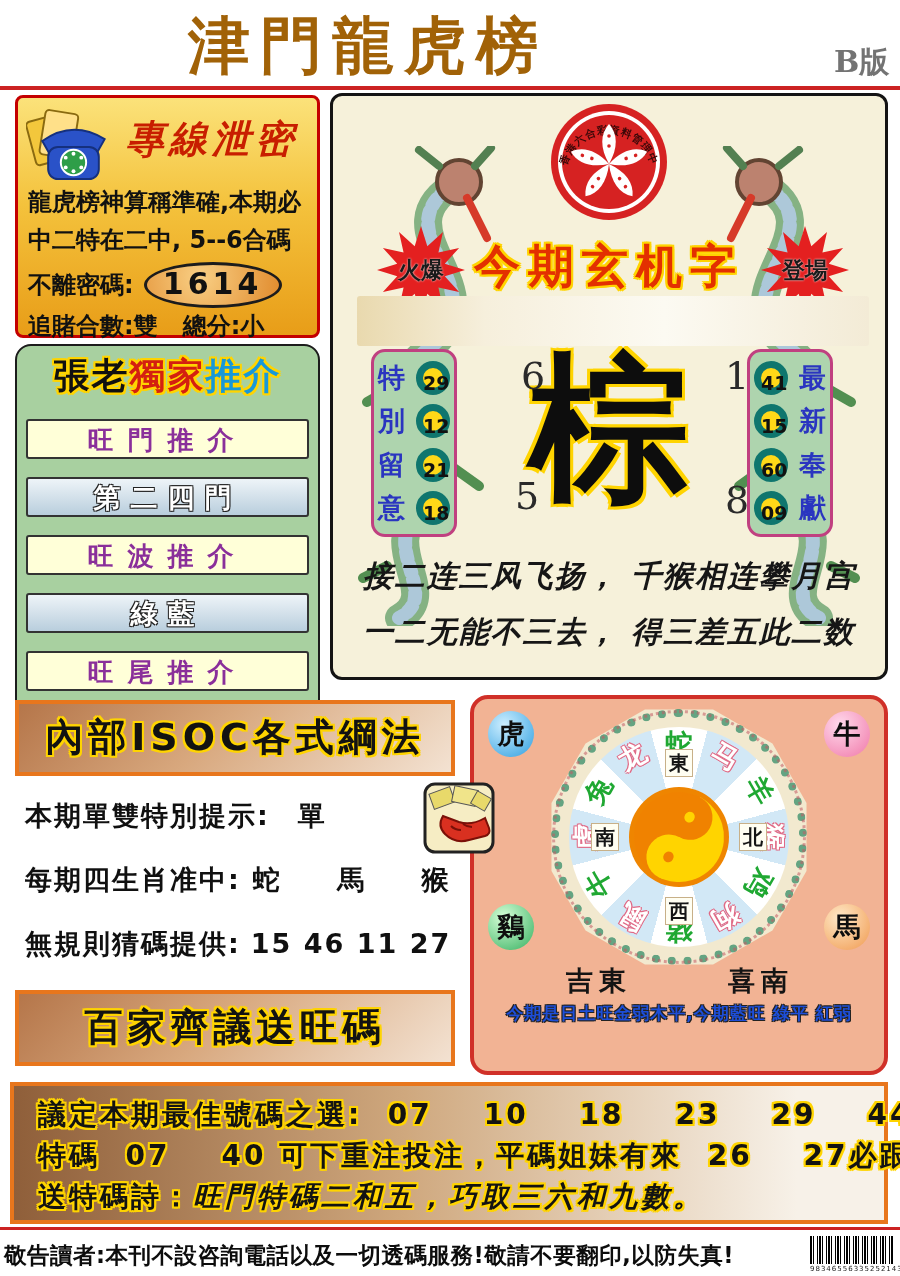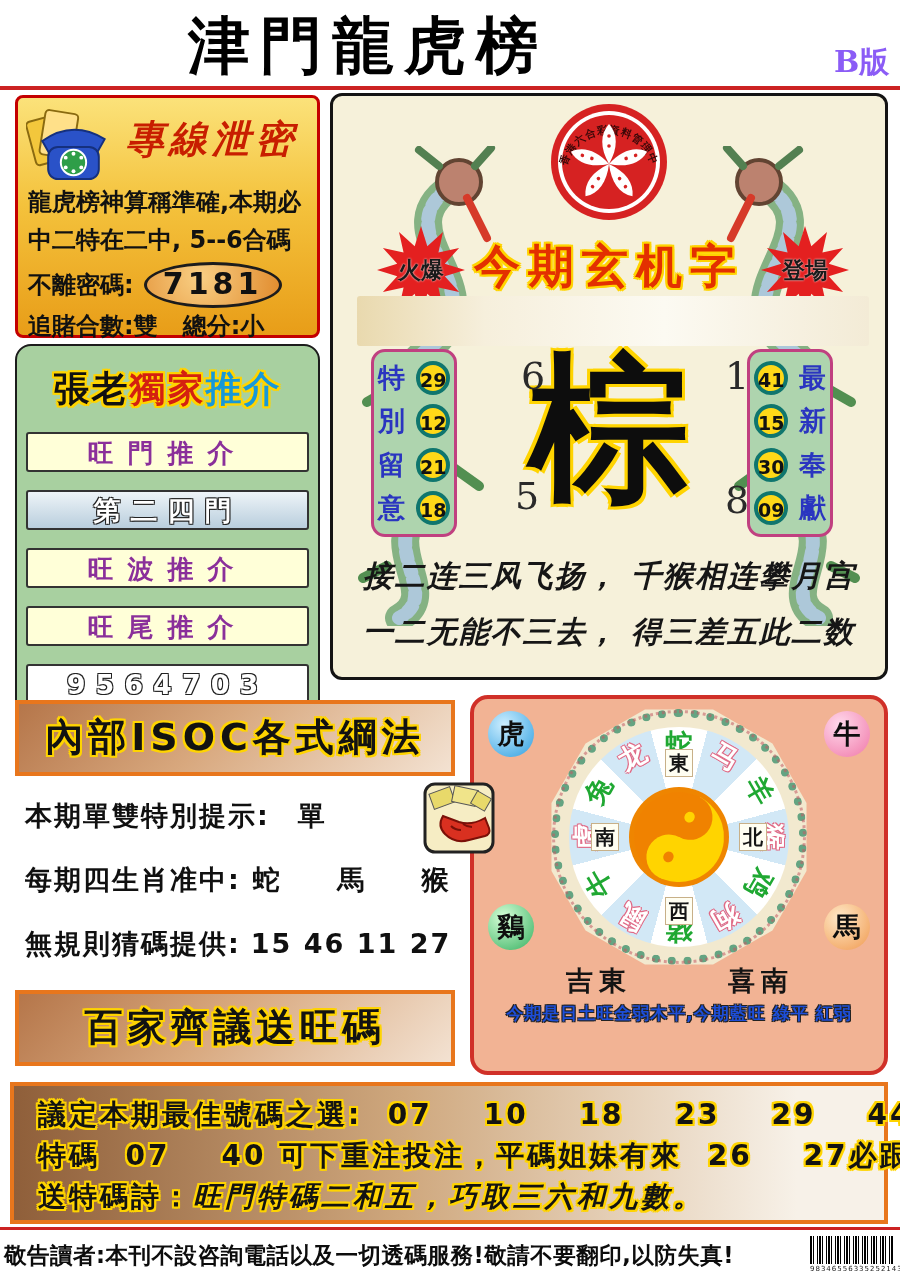--- a/index.html
+++ b/index.html
@@ -4,39 +4,39 @@
 <style>
   html,body{margin:0;padding:0;background:#e8e8e8;}
   .page{position:relative;width:900px;height:1276px;margin:0 auto;background:#ffffff;overflow:hidden;
         font-family:"DejaVu Sans","Liberation Sans",sans-serif;}
   .abs{position:absolute;}
   
   .oy{text-shadow:-2px -2px 0 #ffd400,2px -2px 0 #ffd400,-2px 2px 0 #ffd400,2px 2px 0 #ffd400,-2px 0 0 #ffd400,2px 0 0 #ffd400,0 -2px 0 #ffd400,0 2px 0 #ffd400;}
   .obt{text-shadow:-1px -1px 0 #222,1px -1px 0 #222,-1px 1px 0 #222,1px 1px 0 #222;}
   
   .title{left:188px;top:4px;font-family:"DejaVu Serif","Liberation Serif",serif;font-weight:900;
-         font-size:62px;letter-spacing:10px;color:#000000;}
-  .edition{left:834px;top:42px;font-family:"DejaVu Serif",serif;font-weight:bold;font-size:30px;color:#8b5cf6;}
+         font-size:62px;letter-spacing:10px;color:#a16207;}
+  .edition{left:834px;top:42px;font-family:"DejaVu Serif",serif;font-weight:bold;font-size:30px;color:#737373;}
   .rule-top{left:0;top:86px;width:900px;height:4px;background:#cc2222;}
   .rule-bottom{left:0;top:1227px;width:900px;height:3px;background:#cc2222;}
   
   .hotline{left:15px;top:95px;width:305px;height:243px;border:3px solid #c40000;border-radius:8px;
            background:linear-gradient(180deg,#fbe27a 0%,#f4c23c 45%,#e89d18 100%);box-sizing:border-box;}
   .hotline-head{left:108px;top:16px;font-family:"DejaVu Serif",serif;font-style:italic;font-weight:bold;
                 font-size:38px;letter-spacing:5px;color:#c81e00;}
   .hl{left:10px;width:288px;color:#111;font-weight:bold;font-size:24px;white-space:pre;}
   .hl1{top:88px;} .hl2{top:126px;}
   .hl3{top:164px;display:flex;align-items:center;}
   .hl4{top:212px;}
   .code-oval{display:inline-block;margin-left:10px;width:132px;height:40px;border:3px solid #1c1c1c;border-radius:50%;
              background:radial-gradient(circle at 40% 30%,#f9cf84,#e08a2c);text-align:center;line-height:38px;
              font-size:30px;font-weight:bold;letter-spacing:4px;color:#111;}
   
   .zbox{left:15px;top:344px;width:305px;height:410px;border:2px solid #1c1c1c;border-radius:16px;
-        background:#a8d0a0;box-sizing:border-box;padding:20px 9px;}
+        background:#a8d0a0;box-sizing:border-box;padding:7px 9px;}
   .ztitle{text-align:center;font-weight:900;font-size:36px;letter-spacing:2px;line-height:46px;height:48px;}
   .zt-black{color:#111;} .zt-red{color:#d42010;} .zt-blue{color:#1898d8;}
   .zrow{height:40px;margin-top:18px;border:2px solid #333;border-radius:3px;text-align:center;
         font-weight:bold;line-height:38px;box-sizing:border-box;}
   .zrow-label{background:#ffffd8;color:#8a2f9a;font-size:26px;letter-spacing:14px;}
   .zrow-value{background:linear-gradient(180deg,#eef4f8,#b9cedd);color:#fff;font-size:27px;letter-spacing:10px;}
   .zrow-white{background:#ffffff;}
   
   .mystery{left:330px;top:93px;width:558px;height:587px;border:3px solid #141414;border-radius:12px;
            background:#f6f1da;box-sizing:border-box;overflow:hidden;}
@@ -49,21 +49,21 @@
   .burst-l{left:44px;top:130px;} .burst-r{right:36px;top:130px;}
   .mhead{left:0;top:140px;width:100%;text-align:center;font-size:46px;font-weight:900;letter-spacing:8px;
          color:#e33000;z-index:4;}
   .blank-strip{left:24px;top:200px;width:512px;height:50px;border-radius:3px;z-index:5;
                background:linear-gradient(90deg,#e9d9ae 0%,#f6efdc 25%,#fcfaf2 60%,#f3ebd6 100%);}
   .numbox{width:86px;height:188px;border:3px solid #c04080;border-radius:14px;background:#aed4ae;
           box-sizing:border-box;padding:6px 4px;display:flex;flex-direction:column;justify-content:space-between;z-index:6;}
   .numbox-l{left:38px;top:253px;} .numbox-r{left:414px;top:253px;}
   .nrow{display:flex;align-items:center;justify-content:space-between;height:40px;}
   .nchar{font-size:27px;font-weight:900;color:#2a35c0;}
-  .numc{width:34px;height:34px;border-radius:50%;background:#ffd818;border:4px solid #0f766e;box-sizing:border-box;
+  .numc{width:34px;height:34px;border-radius:50%;background:#ffd818;border:7px solid #0f766e;box-sizing:border-box;
         font-size:19px;font-weight:bold;line-height:30px;text-align:center;color:#111;}
   .bigchar{left:50%;top:248px;transform:translateX(-50%);font-size:160px;line-height:1.05;font-weight:900;
            color:#0d0d0d;z-index:3;font-family:"DejaVu Serif",serif;
            text-shadow:-3px -3px 0 #ffd400,3px -3px 0 #ffd400,-3px 3px 0 #ffd400,3px 3px 0 #ffd400;}
   .cornum{font-family:"DejaVu Serif",serif;font-size:38px;color:#2a2a2a;z-index:4;}
   .cn-tl{left:188px;top:258px;} .cn-tr{left:392px;top:258px;}
   .cn-bl{left:182px;top:378px;} .cn-br{left:392px;top:382px;}
   .poem{left:0;width:100%;text-align:center;font-family:"DejaVu Serif",serif;font-style:italic;font-weight:bold;
         font-size:30px;color:#161616;letter-spacing:2px;}
   .poem1{top:460px;} .poem2{top:516px;}
@@ -148,32 +148,33 @@
           <circle cx="48" cy="67" r="2"></circle>
           <circle cx="40" cy="63" r="2"></circle>
           <circle cx="40" cy="53" r="2"></circle>
         </g>
     </svg>
     <div class="abs hotline-head">專線泄密</div>
     <div class="abs hl hl1">龍虎榜神算稱準確,本期必</div>
     <div class="abs hl hl2">中二特在二中, 5--6合碼</div>
     <div class="abs hl hl3">
       <span>不離密碼:</span>
-      <span class="code-oval">7181</span>
+      <span class="code-oval">1614</span>
     </div>
     <div class="abs hl hl4">追賭合數:雙   總分:小</div>
   </div>
 
   <div class="abs zbox">
     <div class="ztitle oy">
       <span class="zt-black">張老</span><span class="zt-red">獨家</span><span class="zt-blue">推介</span>
     </div>
     <div class="zrow zrow-label">旺門推介</div>
     <div class="zrow zrow-value obt">第二四門</div>
     <div class="zrow zrow-label">旺波推介</div>
+    <div class="zrow zrow-value obt">綠藍</div>
     <div class="zrow zrow-label">旺尾推介</div>
     <div class="zrow zrow-value zrow-white obt">9564703</div>
   </div>
 
   <div class="abs mystery">
     <svg class="abs dragon dragon-l" viewBox="0 0 90 240">
       <path d="M62 18 C 18 42, 86 72, 46 102 C 10 130, 72 152, 42 182 C 22 202, 54 224, 32 236" fill="none" stroke="#7fae7f" stroke-width="14" stroke-linecap="round"></path>
       <path d="M62 18 C 18 42, 86 72, 46 102 C 10 130, 72 152, 42 182 C 22 202, 54 224, 32 236" fill="none" stroke="#a9c6da" stroke-width="7" stroke-linecap="round" stroke-dasharray="4 3"></path>
       <circle cx="62" cy="18" r="11" fill="#b97c6a" stroke="#5a3a2a" stroke-width="2"></circle>
       <path d="M66 26 l 10 20" stroke="#d43020" stroke-width="4" stroke-linecap="round"></path>
@@ -247,21 +248,21 @@
     <div class="abs numbox numbox-r">
       <div class="nrow">
           <span class="numc">41</span>
           <span class="nchar">最</span>
         </div>
       <div class="nrow">
           <span class="numc">15</span>
           <span class="nchar">新</span>
         </div>
       <div class="nrow">
-          <span class="numc">30</span>
+          <span class="numc">60</span>
           <span class="nchar">奉</span>
         </div>
       <div class="nrow">
           <span class="numc">09</span>
           <span class="nchar">獻</span>
         </div>
     </div>
 
     <div class="abs bigchar">棕</div>
     <div class="abs cornum cn-tl">6</div>

